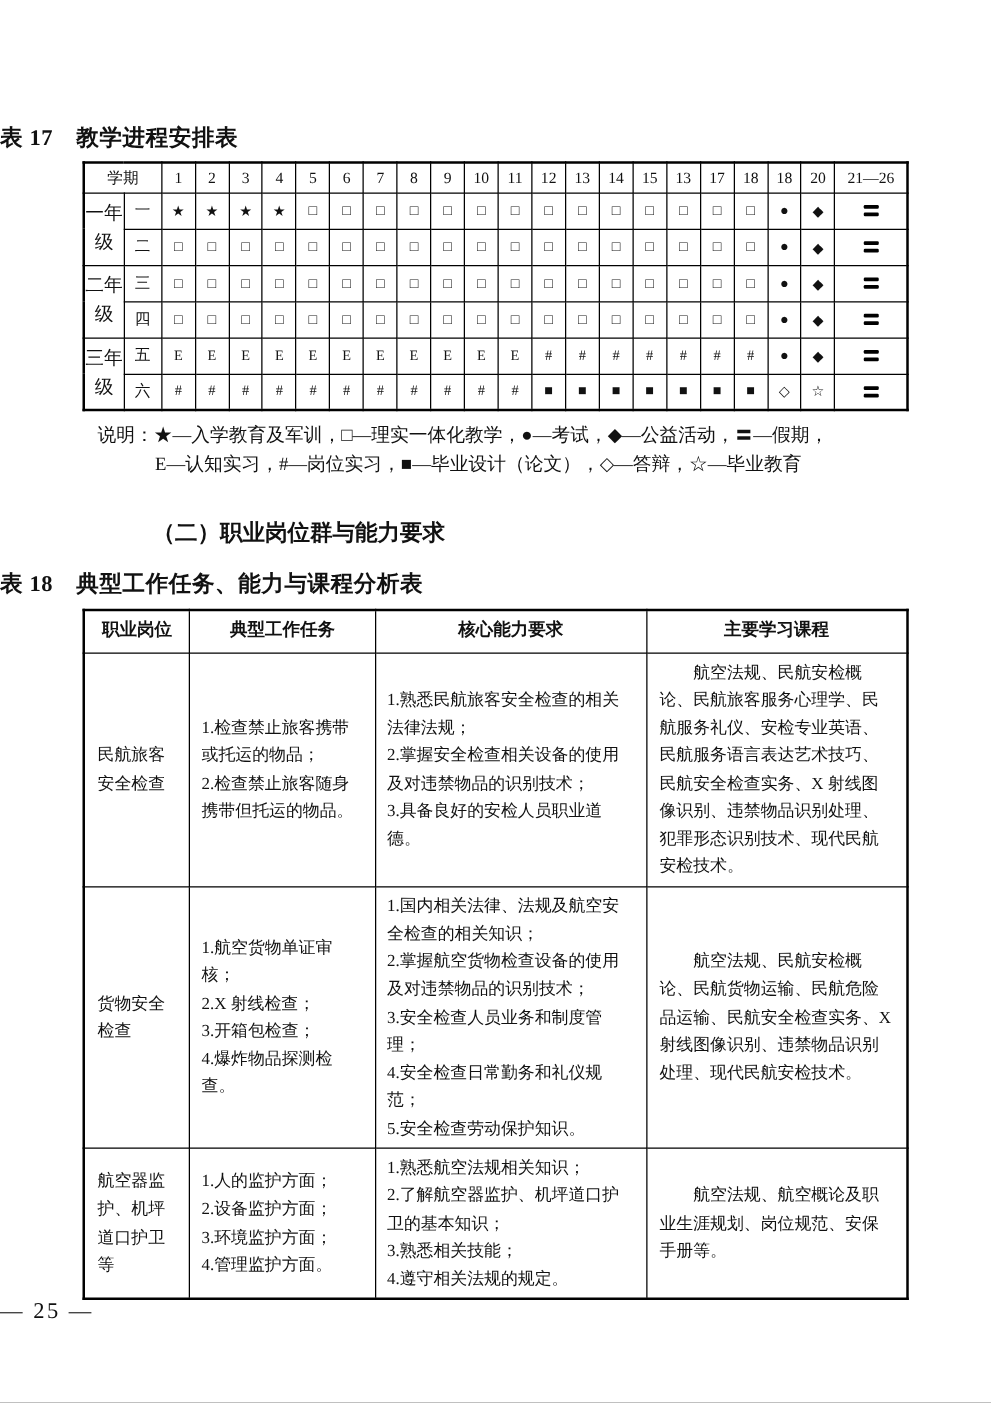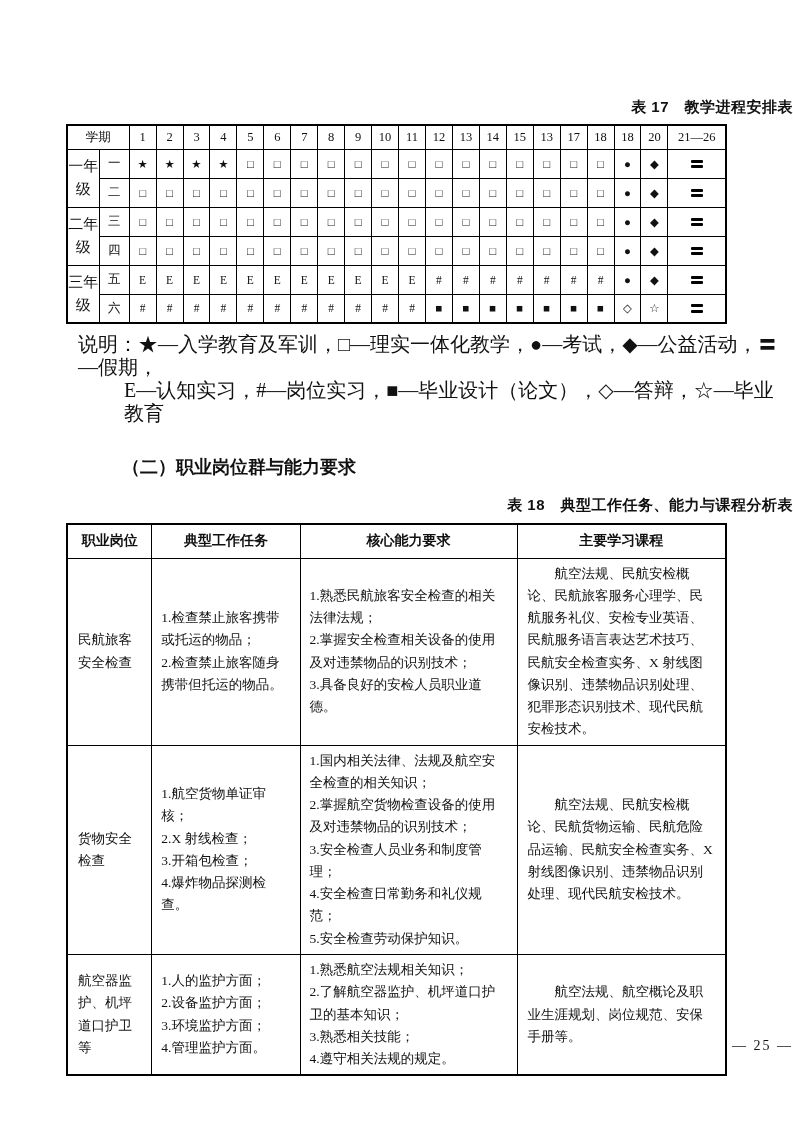--- a/index.html
+++ b/index.html
@@ -9,24 +9,24 @@
     background:#fff;
     margin:0 auto;
     outline:1px solid #cfcfcf;
     font-family:"Liberation Serif","DejaVu Serif",serif;
     color:#111;
     box-sizing:border-box;
     padding-top:98px;
   }
   
   .tbl-title{
-    text-align:right;
-    font-family:Liberation Sans, sans-serif;
+    text-align:left;
+    font-family:Liberation Serif, serif;
     font-weight:bold;
-    font-size:15px;
+    font-size:18px;
     letter-spacing:.5px;
   }
   .section-heading{
     margin:30px 0 0 122px;
     font-family:"Liberation Sans","DejaVu Sans",sans-serif;
     font-weight:bold;
     font-size:18px;
   }
   
   .t17-wrap{padding:0 66px;margin-top:7px;}
@@ -42,21 +42,21 @@
   }
   .t17 thead tr{height:24px;}
   .t17 tbody tr{height:29px;}
   .t17 .grade{font-size:15px;line-height:1.55;padding:2px 0;}
   .t17 .sym{font-size:11.5px;}
   .dbar{display:inline-block;width:12px;vertical-align:middle;}
   .dbar i{display:block;height:3px;background:#000;margin:2.5px 0;border-radius:1px;}
   
   .legend{
     margin:9px 0 0 78px;
-    font-size:20px;
+    font-size:15px;
     line-height:23px;
   }
   .legend .l2{padding-left:46px;}
   
   .t18-title{margin-top:17px;}
   .t18-wrap{padding:0 66px;margin-top:8px;}
   .t18{width:100%;border:2px solid #000;}
   .t18 th,.t18 td{
     border:1px solid #000;
     vertical-align:middle;
@@ -75,22 +75,22 @@
   .t18 tbody tr:nth-child(3){height:112px;margin-top:44px;}
   .t18 td.pos{text-align:left;padding:2px 10px;}
   .t18 td.tasks,.t18 td.abilities{padding:4px 8px 4px 9px;text-align:left;}
   .t18 td.courses{padding:4px 10px;text-align:left;}
   .t18 td.courses p{margin:0;text-indent:2em;}
   
   .footer{
     position:absolute;
     left:0;right:0;
     top:1038px;
-    text-align:right;
-    font-size:14px;
+    text-align:left;
+    font-size:18px;
     letter-spacing:2px;
   }
 </style>
 </head>
 <body>
 
 <div class="page">
 
   <div class="tbl-title">表 17　教学进程安排表</div>
 

